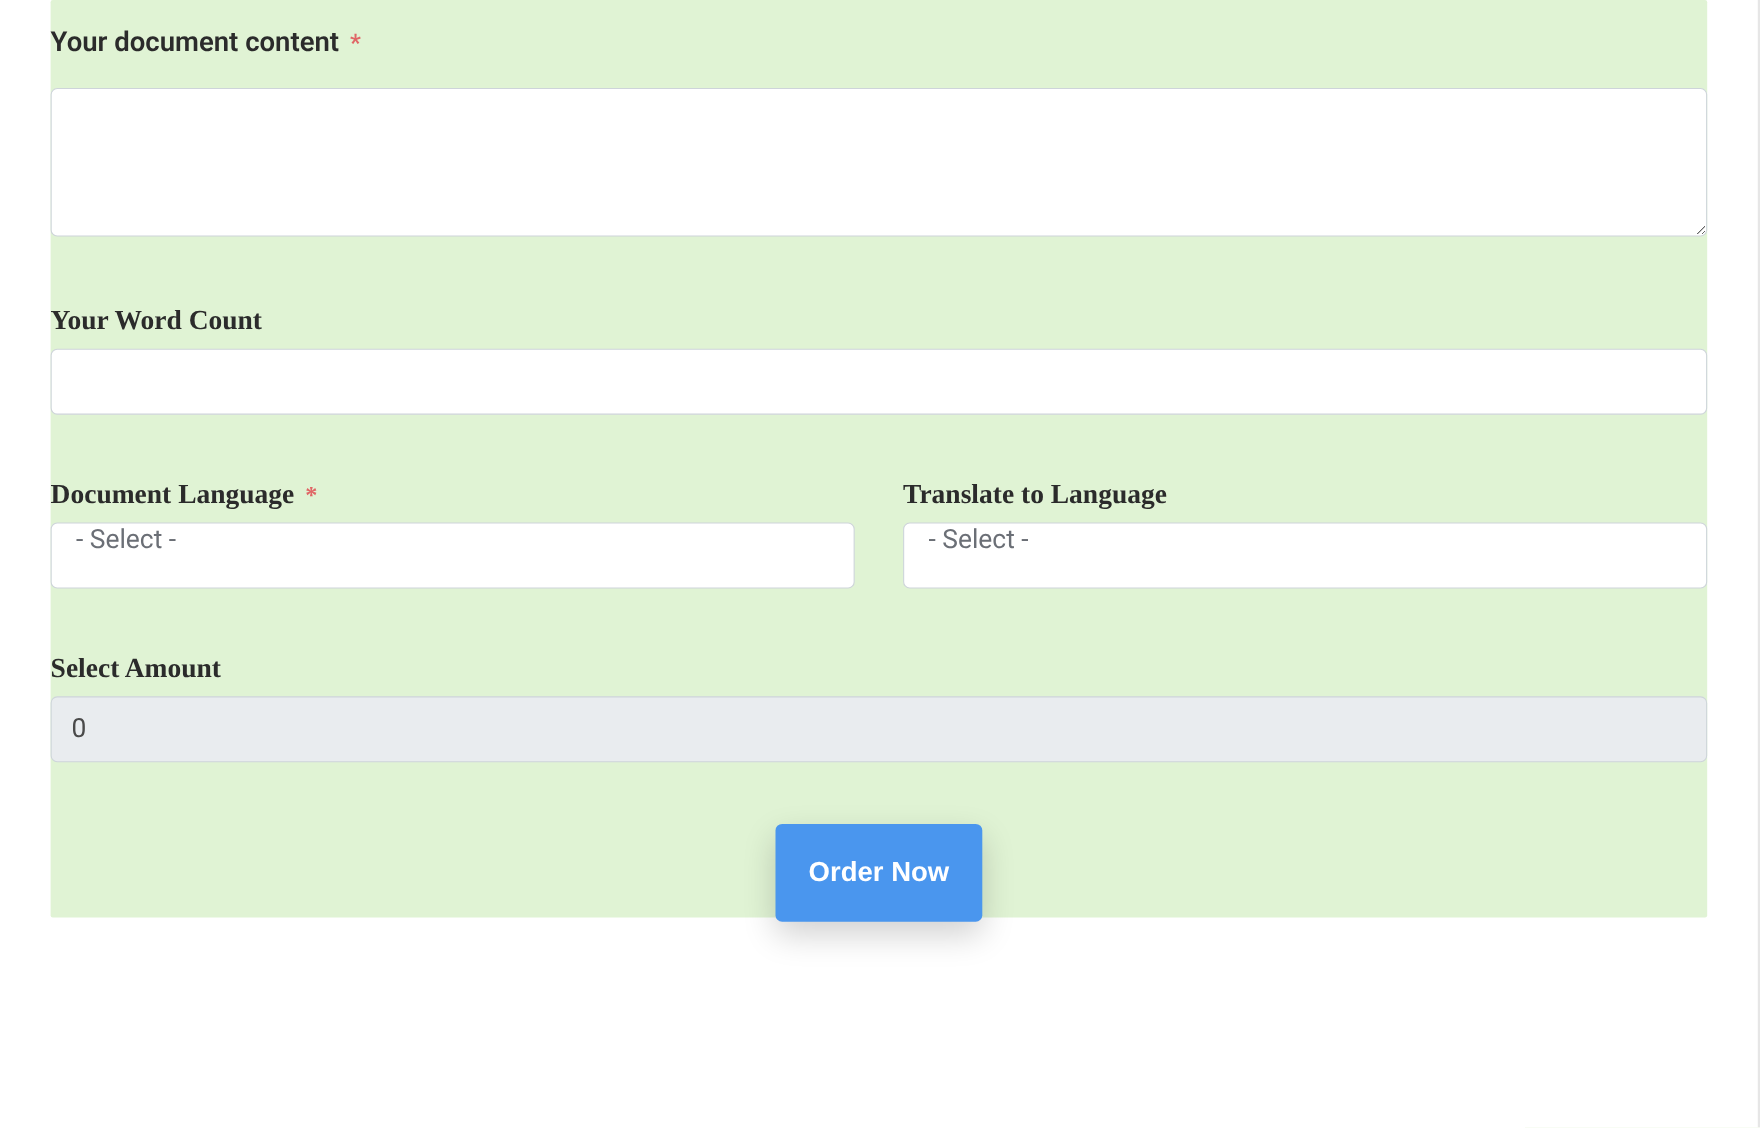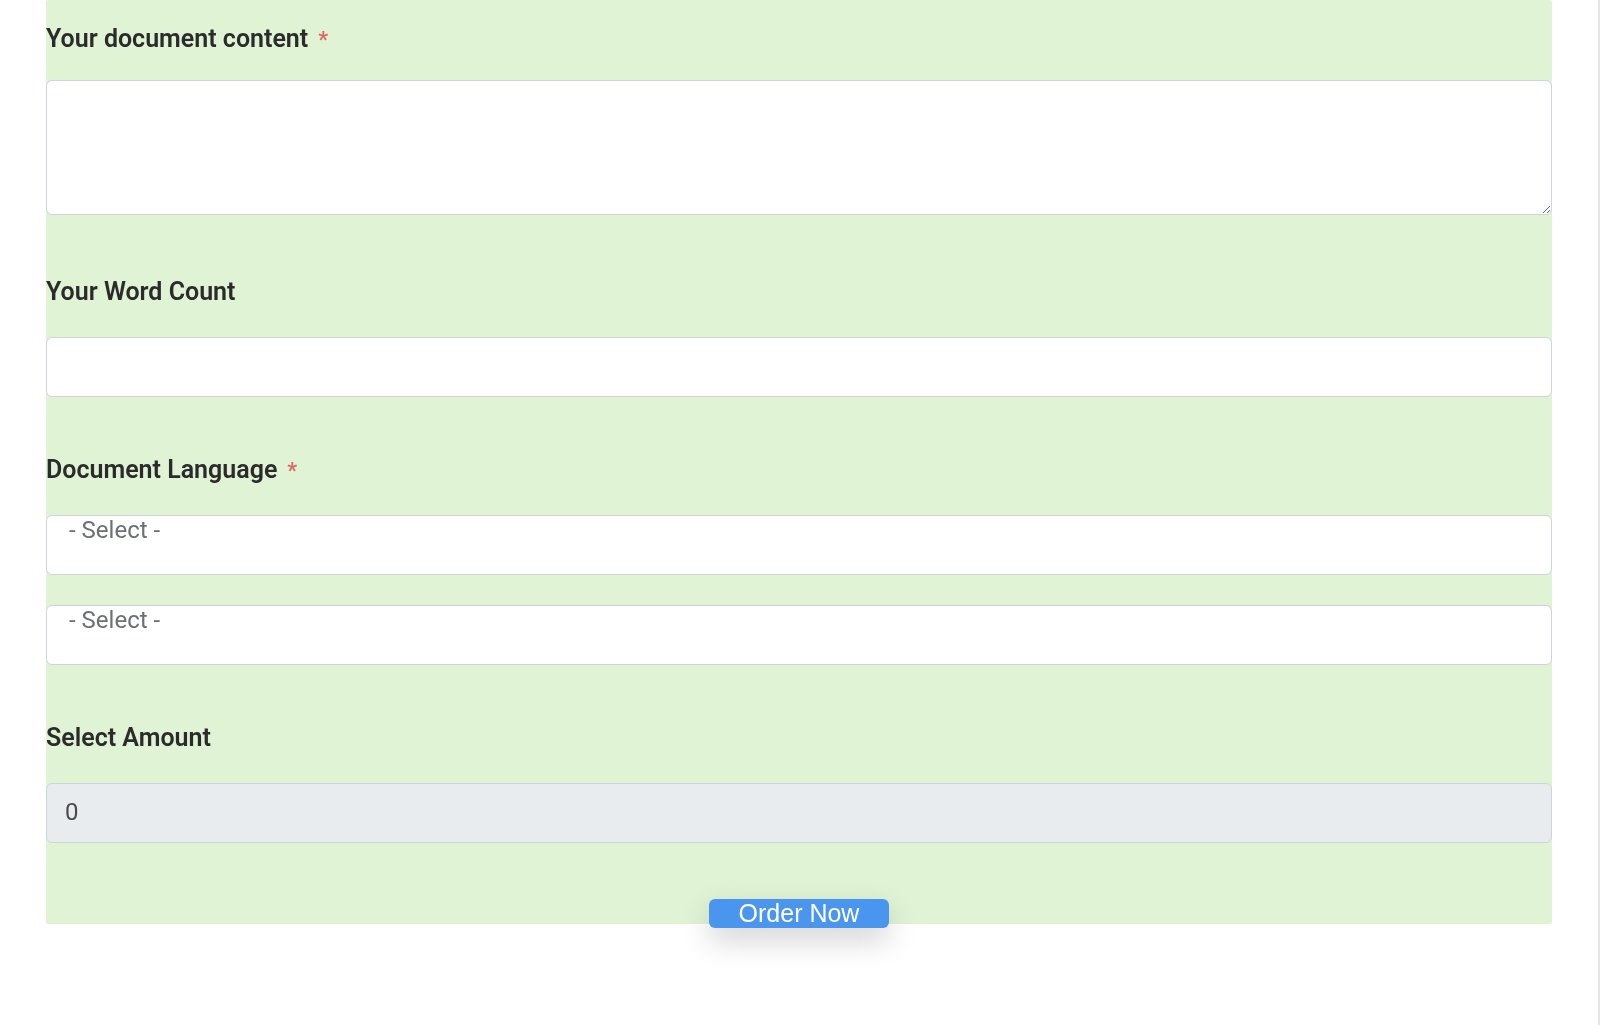--- a/index.html
+++ b/index.html
@@ -117,58 +117,57 @@
     font-size: 24px;
     color: var(--text-secondary);
     display: flex;
     align-items: flex-start;
     cursor: pointer;
     user-select: none;
   }
 
   .two-col {
     display: flex;
-    gap: 30px;
-    flex-direction: column;
+    gap: 44px;
   }
   .two-col > .col { flex: 1; }
 
   .submit-row {
     display: flex;
     justify-content: center;
     padding: 30px 0 0 0;
     position: relative;
   }
 
   .btn-primary {
     background: var(--btn-blue);
     color: var(--btn-blue-text);
     font-size: 25px;
-    font-weight: 400;
+    font-weight: 700;
     border: none;
     border-radius: 6px;
-    padding: 0 30px;
+    padding: 30px 30px;
     cursor: pointer;
     box-shadow: 0 12px 30px rgba(0,0,0,0.18);
     position: relative;
     top: 4px; 
   }
 
   
   .panel-inner {
     padding: 0 0 0 0;
   }
 
   
   .g-content   { padding-top: 12px; }
   .g-wordcount { padding-top: 24px; }
   .g-langs     { padding-top: 24px; }
   .g-payment   { padding-top: 24px; }
 
-  .label-row.tight { padding-bottom: 30px; }
+  .label-row.tight { padding-bottom: 10px; font-family: Liberation Serif, serif; }
 
 </style>
 </head>
 <body>
 
 <div class="outer">
   <div class="form-panel">
     <div class="panel-inner">
 
       <div class="form-group g-content">
@@ -199,20 +198,23 @@
               <span class="required-mark">*</span>
             </div>
             <div class="select-wrap">
               <div class="select-display" role="combobox" aria-haspopup="listbox" tabindex="0">
                 <span>- Select -</span>
               </div>
             </div>
           </div>
 
           <div class="col">
+            <div class="label-row tight">
+              <span class="form-label">Translate to Language</span>
+            </div>
             <div class="select-wrap">
               <div class="select-display" role="combobox" aria-haspopup="listbox" tabindex="0">
                 <span>- Select -</span>
               </div>
             </div>
           </div>
 
         </div>
       </div>
 

